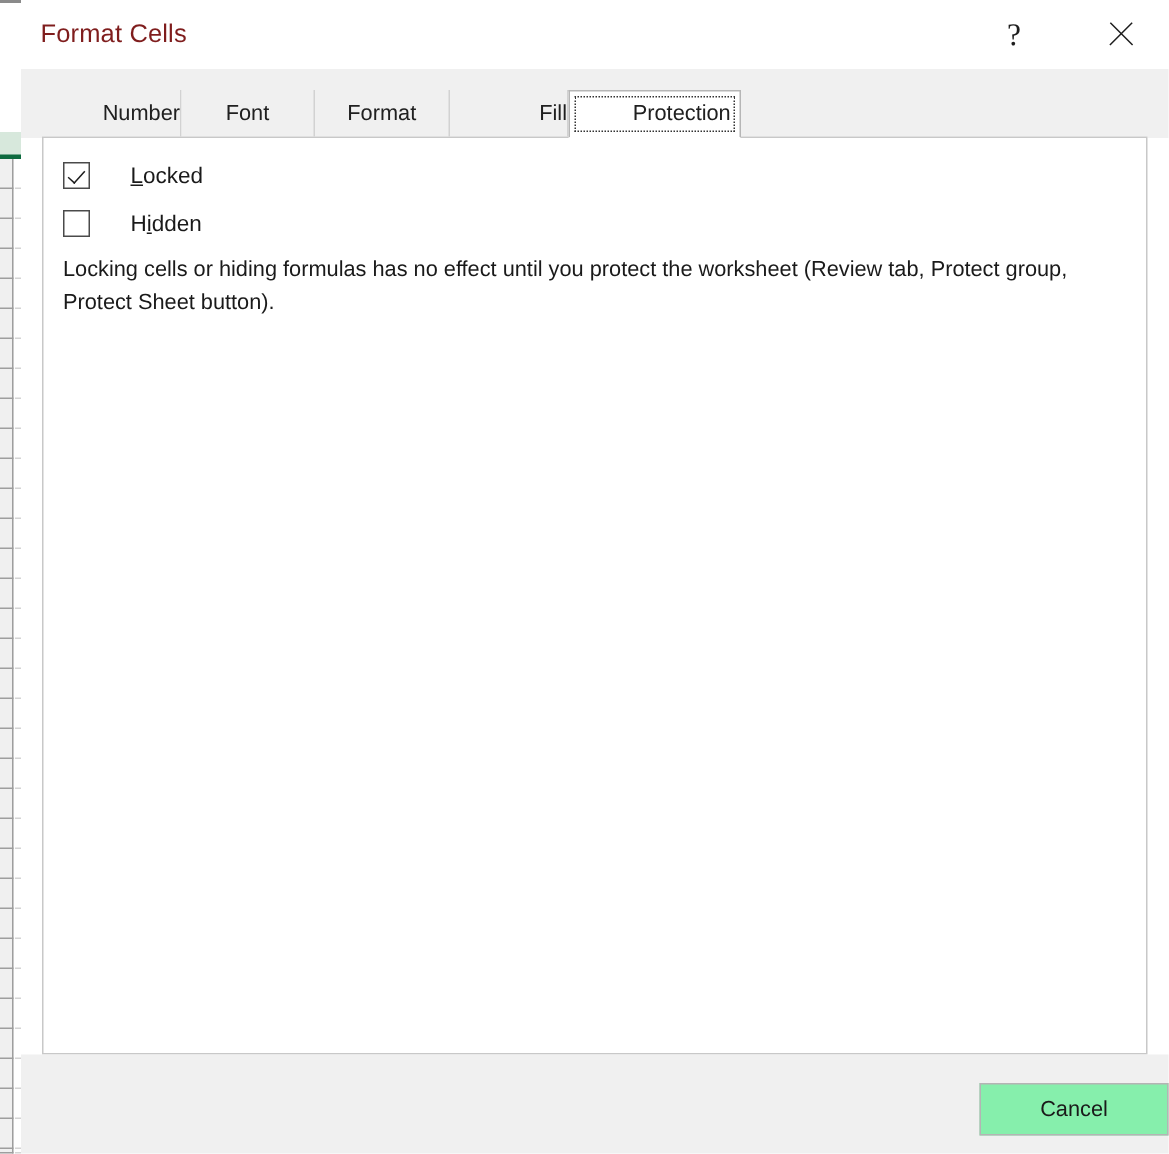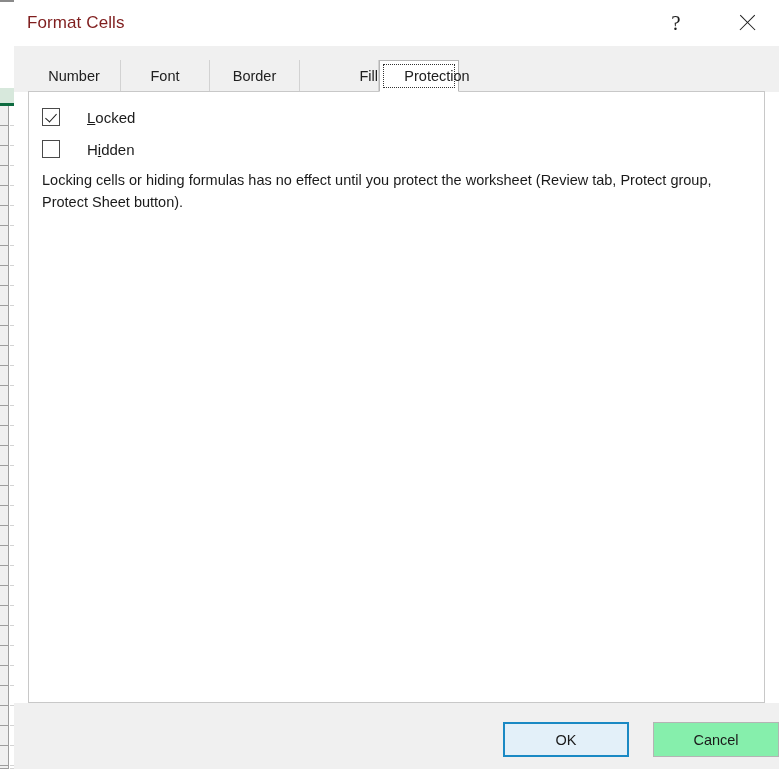--- a/index.html
+++ b/index.html
@@ -367,37 +367,37 @@
       <span id="help-glyph">?</span>
     </button>
 
     <button class="tb-btn" id="close-button">
       <span id="close-glyph"></span>
     </button>
   </div>
 
   <div id="tabband">
     <div id="tabstrip">
-      <div class="tab" style="width:93px;">
+      <div class="tab" style="width:93px;justify-content:flex-end;">
         <span>Number</span>
 
       </div>
       <div class="tab" style="width:89px;">
         <span>Font</span>
 
       </div>
       <div class="tab" style="width:90px;">
-        <span>Border</span>
+        <span>Format</span>
 
       </div>
       <div class="tab" style="width:79px;justify-content:flex-end;">
         <span>Fill</span>
 
       </div>
-      <div class="tab selected" style="width:80px;padding-left:36px;">
+      <div class="tab selected" style="width:115px;padding-left:36px;">
         <span>Protection</span>
         <span class="focusring"></span>
       </div>
     </div>
   </div>
 
   <div id="content-panel">
 
     <div class="cb-row" id="row-locked">
       <span class="cb-box checked"></span>
@@ -407,17 +407,16 @@
     <div class="cb-row" id="row-hidden">
       <span class="cb-box"></span>
       <span class="cb-label"><span>H</span><u>i</u><span>dden</span></span>
     </div>
 
     <div id="description">Locking cells or hiding formulas has no effect until you protect the worksheet (Review tab, Protect group, Protect Sheet button).</div>
 
   </div>
 
   <div id="footer">
-    <button class="dlg-btn" id="ok-button">OK</button>
     <button class="dlg-btn" id="cancel-button">Cancel</button>
   </div>
 
 </div>
 
 </body></html>

